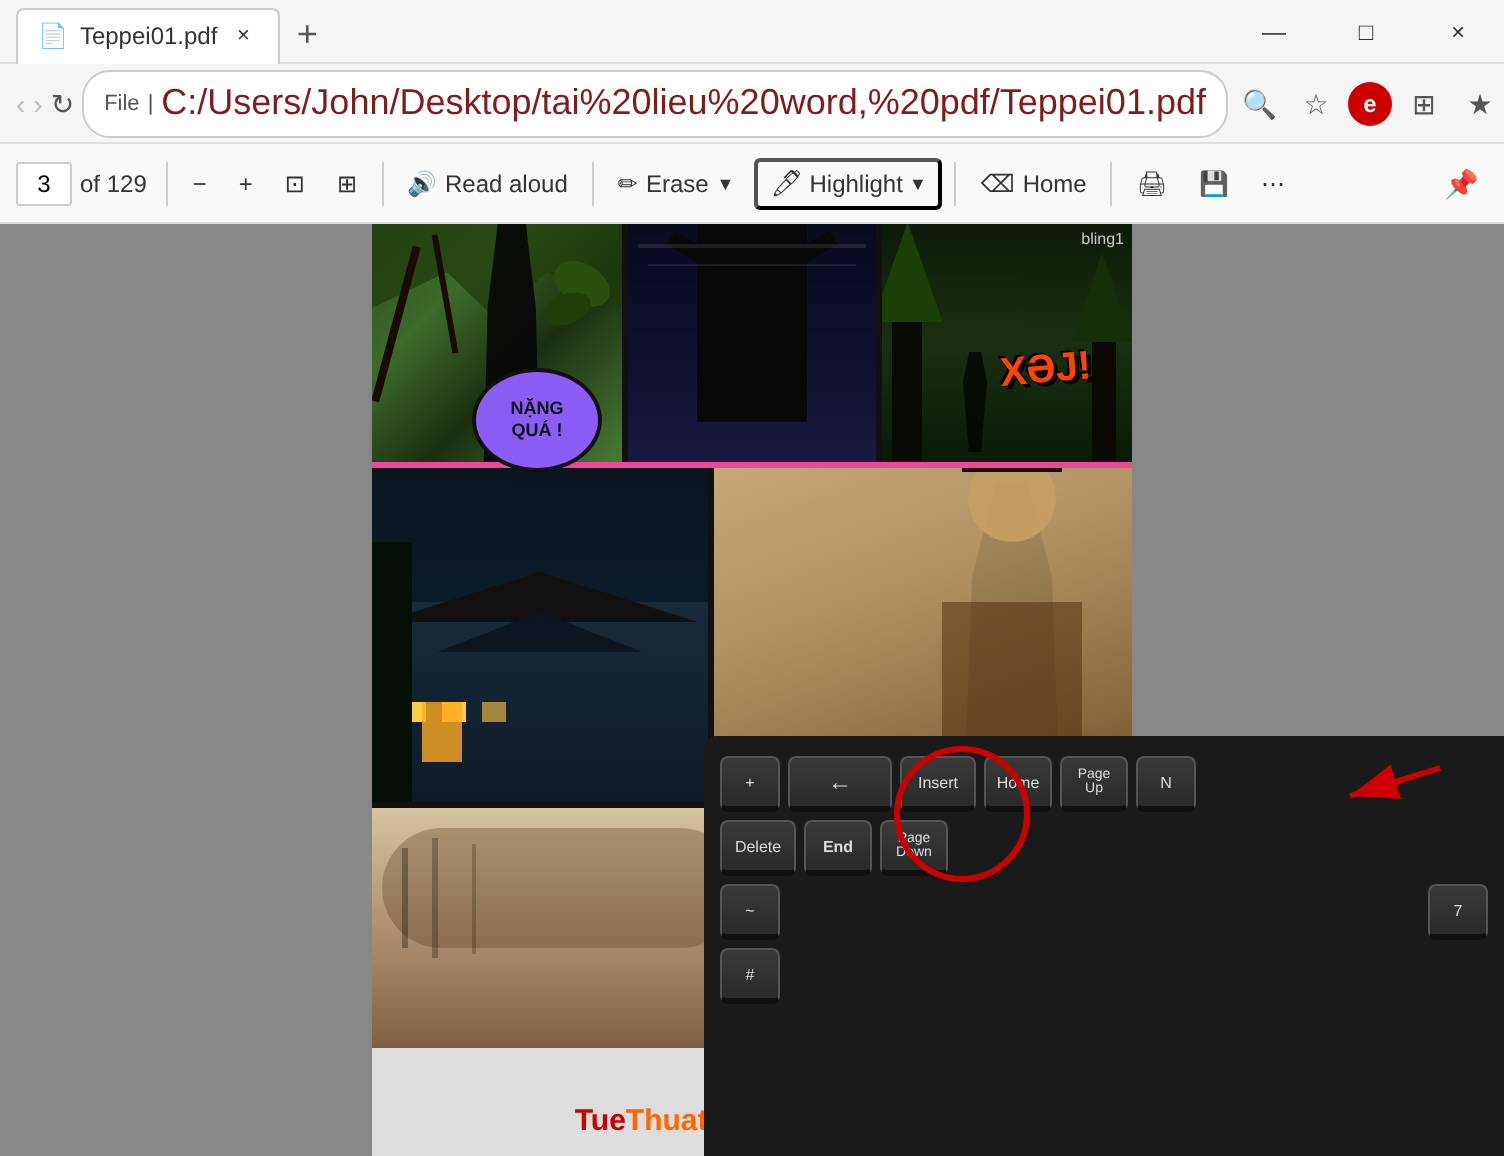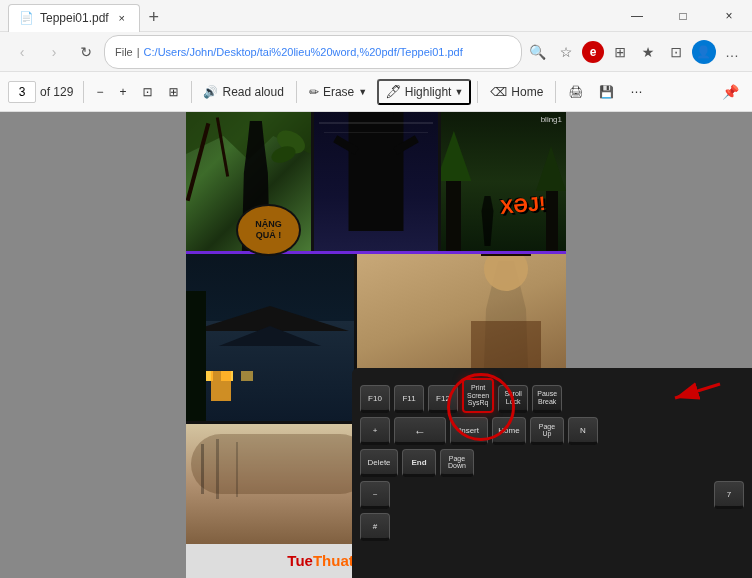--- a/index.html
+++ b/index.html
@@ -100,22 +100,22 @@
       border-radius: 14px;
       display: flex;
       align-items: center;
       padding: 16px 10px;
       font-size: 12px;
       color: #333;
       gap: 4px;
     }
     .url-text {
       flex: 1;
-      font-size: 11px;
-      color: #3b82f6;
+      font-size: 18px;
+      color: #7f1d1d;
     }
     .address-icons {
       display: flex;
       align-items: center;
       gap: 4px;
     }
     .addr-icon {
       width: 24px;
       height: 24px;
       display: flex;
@@ -231,23 +231,23 @@
     .comic-area {
       width: 100%;
       height: 100%;
       position: relative;
       background: #ddd;
     }
 
     
     .panel-row-top {
       display: flex;
-      height: 142px;
+      height: 122px;
       width: 100%;
-      border-bottom: 3px solid #6d28d9;
+      border-bottom: 3px solid #ec4899;
     }
     .panel {
       flex: 1;
       border-right: 3px solid #111;
       overflow: hidden;
       position: relative;
     }
     .panel:last-child { border-right: none; }
 
     
@@ -485,21 +485,21 @@
           <div style="position:absolute;bottom:70px;left:-5px;width:35px;height:50px;background:#1a4008;clip-path:polygon(50% 0%,0% 100%,100% 100%);"></div>
           <div style="position:absolute;bottom:60px;right:0;width:30px;height:45px;background:#152e08;clip-path:polygon(50% 0%,0% 100%,100% 100%);"></div>
 
           <div style="position:absolute;top:3px;right:4px;font-size:8px;color:#ccc;font-family:Arial;">bling1</div>
 
           <div style="position:absolute;bottom:5px;left:25%;width:30px;height:50px;background:rgba(0,0,0,0.7);clip-path:polygon(40% 0%,60% 0%,70% 30%,60% 100%,40% 100%,30% 30%);"></div>
         </div>
       </div>
 
       <div style="position:relative;height:0;">
-        <div style="position:absolute;top:-50px;left:50px;background:#a16207;border:2.5px solid #111;border-radius:50%;width:65px;height:52px;display:flex;align-items:center;justify-content:center;font-size:9px;font-weight:bold;text-align:center;color:#111;font-family:Arial;line-height:1.2;z-index:5;">
+        <div style="position:absolute;top:-50px;left:50px;background:#8b5cf6;border:2.5px solid #111;border-radius:50%;width:65px;height:52px;display:flex;align-items:center;justify-content:center;font-size:9px;font-weight:bold;text-align:center;color:#111;font-family:Arial;line-height:1.2;z-index:5;">
           <span style="white-space:pre-line;">NẶNG
 QUÁ !</span>
         </div>
 
         <div style="position:absolute;top:-60px;right:20px;font-size:20px;font-weight:900;color:#ff4400;font-family:Impact,Arial Black,sans-serif;transform:rotate(-5deg);text-shadow:2px 2px 0 #000,-1px -1px 0 #000;z-index:5;">XƏJ!</div>
       </div>
 
       <div class="panel-row-mid">
 
         <div class="panel-mid-left">
@@ -560,40 +560,20 @@
           <span style="color:#0000cc;">.vn</span>
 
         <span style="color:#ffcc00;font-size:16px;margin:0 2px;">★</span>
       </div>
 
     </div>
   </div>
 
   <div class="keyboard-overlay">
 
-    <div class="kb-row">
-      <div class="kb-key">
-          <span>F10</span>
-        </div>
-      <div class="kb-key">
-          <span>F11</span>
-        </div>
-      <div class="kb-key">
-          <span>F12</span>
-        </div>
-      <div class="kb-key special highlighted">
-          <span style="font-size:7px;line-height:1.1;">Print<br>Screen<br>SysRq</span>
-        </div>
-      <div class="kb-key special">
-          <span style="font-size:7px;line-height:1.1;">Scroll<br>Lock</span>
-        </div>
-      <div class="kb-key special">
-          <span style="font-size:7px;line-height:1.1;">Pause<br>Break</span>
-        </div>
-    </div>
 
     <div class="kb-row">
       <div class="kb-key">
           <span>+</span>
         </div>
       <div class="kb-key wide">
           <span style="font-size:12px;">←</span>
         </div>
       <div class="kb-key" style="min-width:38px;text-align:right;">
           <span style="font-size:8px;">Insert</span>

